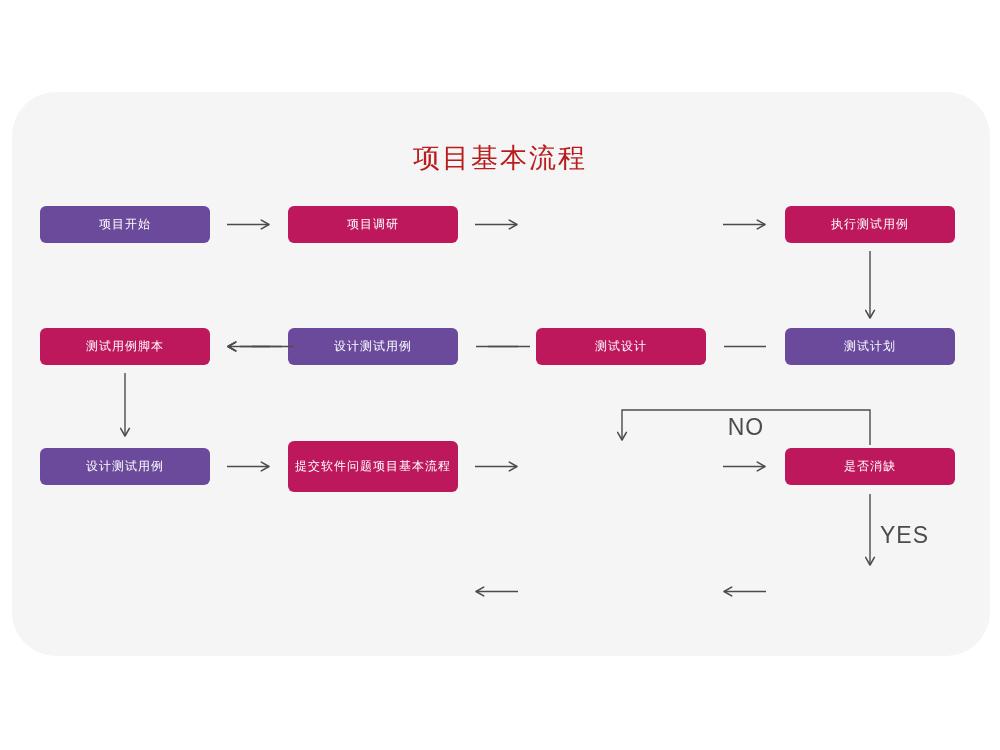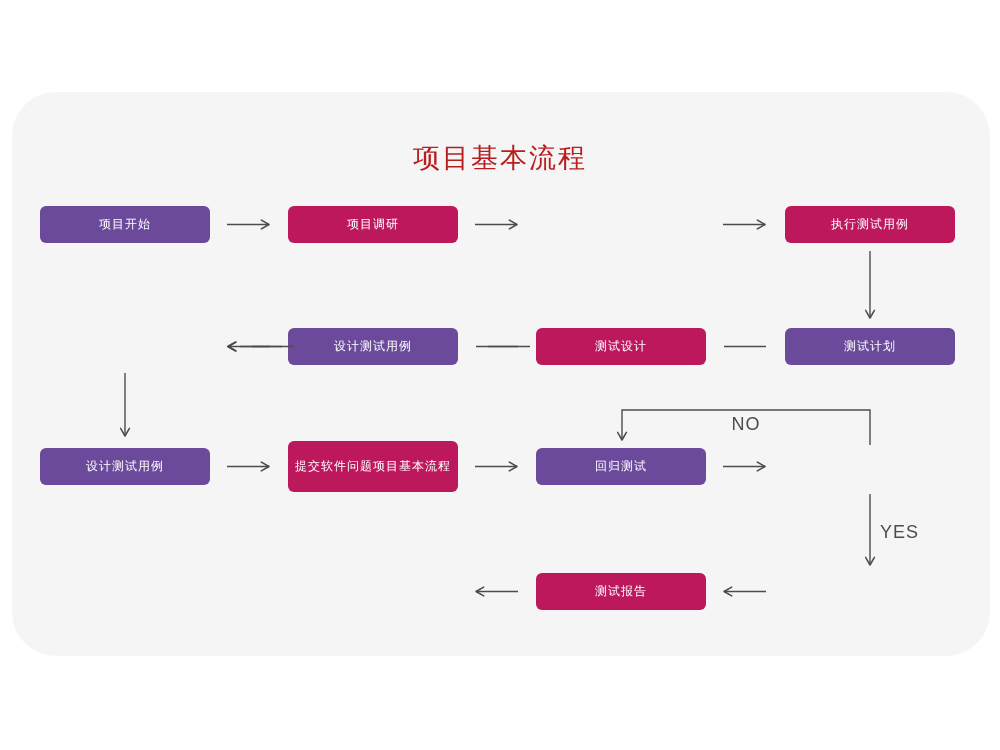--- a/index.html
+++ b/index.html
@@ -22,21 +22,21 @@
     box-sizing:border-box;
   }
   .node.purple{background:#6b4a9c;}
   .node.gray{background:#be185d;}
   .node.tall{top:441px;height:51px;flex-direction:row;line-height:1.4;}
   .c1{left:40px}.c2{left:288px}.c3{left:536px}.c4{left:785px}
   .r1{top:206px}.r2{top:328px}.r3{top:448px}.r4{top:573px}
   .arrows{position:absolute;left:0;top:0;width:1000px;height:750px;pointer-events:none;}
   .arrows path{fill:none;stroke:#4c4c4e;stroke-width:1.4;}
   .flow-label{
-    position:absolute;color:#4c4c4e;font-size:18px;letter-spacing:1px;
+    position:absolute;color:#4c4c4e;font-size:23px;letter-spacing:1px;
   }
   .flow-label.no{left:716px;top:414px;width:60px;text-align:center;}
   .flow-label.yes{left:880px;top:522px;}
 </style>
 </head>
 <body>
 
 <div class="stage">
   <div class="card"></div>
 
@@ -45,44 +45,44 @@
   <div class="node purple c1 r1">
     <span>项目开始</span>
   </div>
   <div class="node gray c2 r1">
     <span>项目调研</span>
   </div>
   <div class="node gray c4 r1">
     <span>执行测试用例</span>
   </div>
 
+  <div class="node gray c1 r2">
+    <span>测试用例脚本</span>
+  </div>
   <div class="node purple c2 r2">
     <span>设计测试用例</span>
   </div>
   <div class="node gray c3 r2">
     <span>测试设计</span>
   </div>
   <div class="node purple c4 r2">
     <span>测试计划</span>
   </div>
 
   <div class="node purple c1 r3">
     <span>设计测试用例</span>
   </div>
   <div class="node gray c2 tall">
     <span>提交软件问题</span>
     <span>项目基本流程</span>
   </div>
-  <div class="node purple c3 r3">
-    <span>回归测试</span>
+  <div class="node gray c4 r3">
+    <span>是否消缺</span>
   </div>
 
-  <div class="node gray c3 r4">
-    <span>测试报告</span>
-  </div>
 
   <div class="flow-label no">NO</div>
   <div class="flow-label yes">YES</div>
 
   <svg class="arrows" viewBox="0 0 1000 750" xmlns="http://www.w3.org/2000/svg">
     <defs>
       <marker id="ah" viewBox="0 0 10 10" refX="8" refY="5" markerWidth="11" markerHeight="11" orient="auto" markerUnits="userSpaceOnUse">
         <path d="M1 1 L8 5 L1 9" fill="none" stroke="#4c4c4e" stroke-width="1.4" stroke-linecap="round" stroke-linejoin="round"></path>
       </marker>
     </defs>

